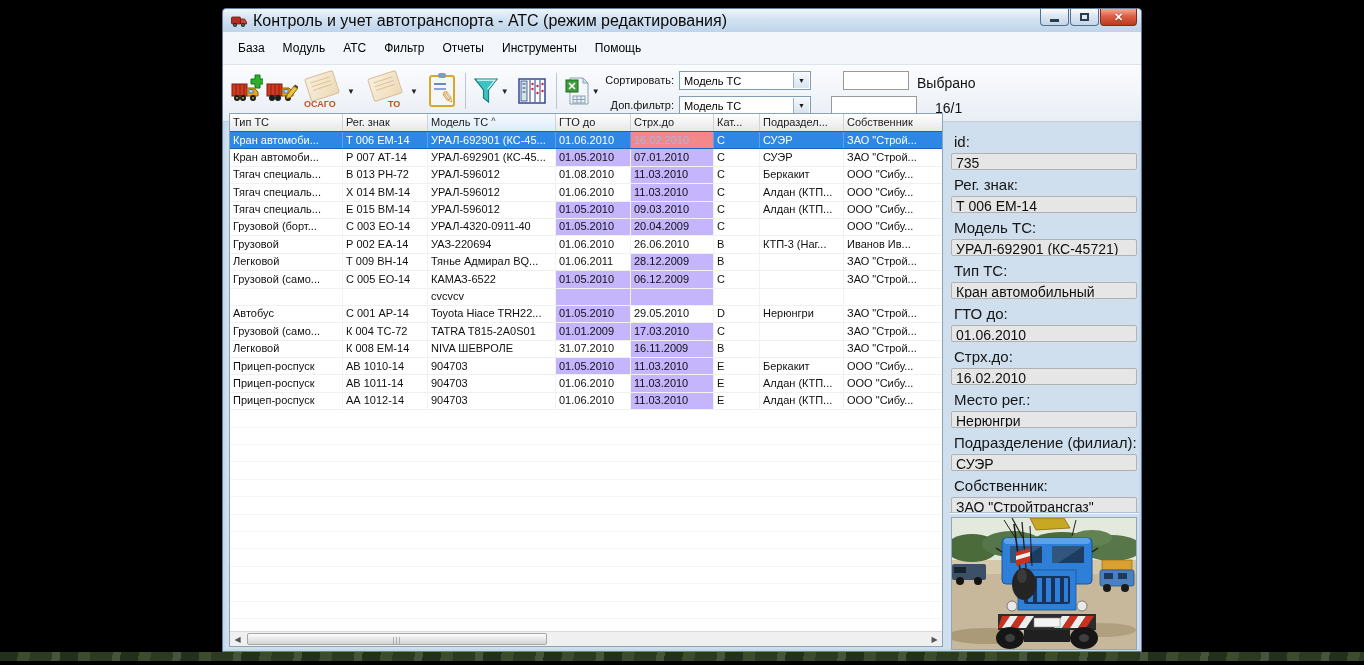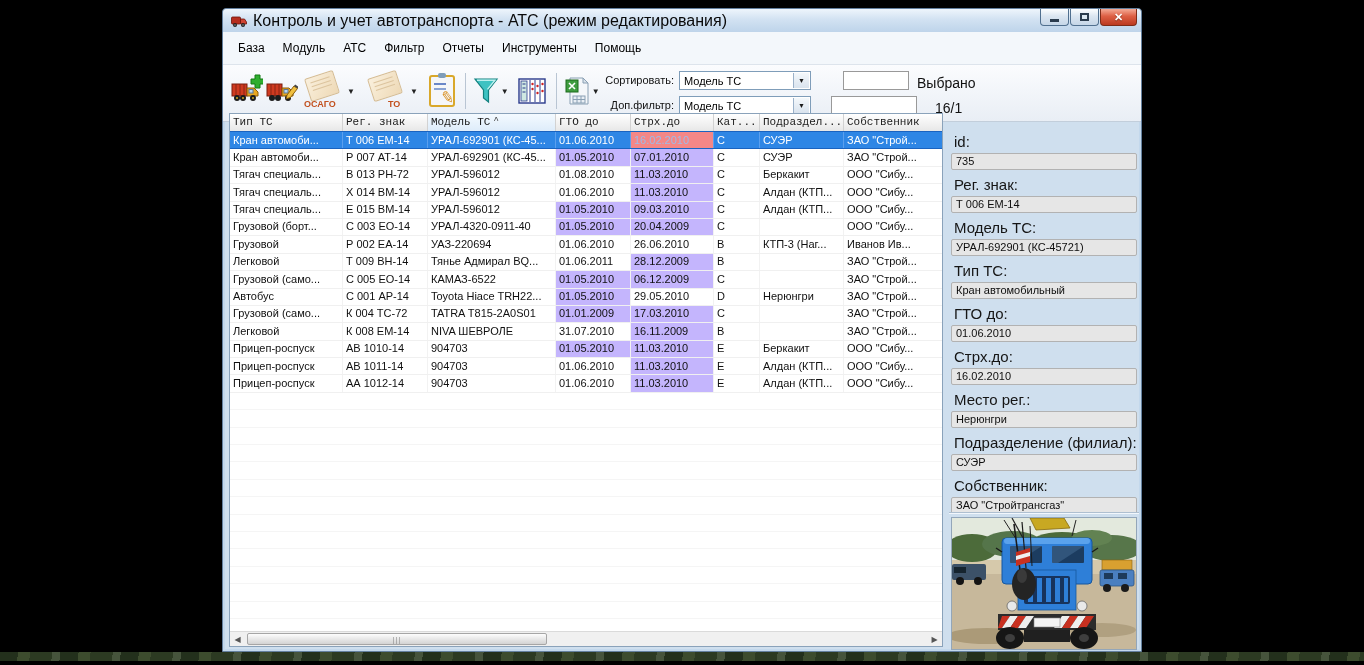--- a/index.html
+++ b/index.html
@@ -46,21 +46,21 @@
   .select { position:absolute; width:132px; height:19px; background:#fff; border:1px solid #7f9db9; font-size:11px; color:#000;
     display:flex; align-items:center; padding-left:4px; }
   .select .sel-arrow { position:absolute; right:1px; top:1px; bottom:1px; width:16px;
     background:linear-gradient(#f4f8fb,#d9e3ee); border-left:1px solid #9bb1c9; display:flex; align-items:center; justify-content:center; font-size:7px; color:#1a1a1a; }
   .tb-input { position:absolute; height:19px; background:#fff; border:1px solid #999; font-size:11px; padding:0 3px; font-family:"Liberation Sans",sans-serif; }
   .sel-count-label { position:absolute; font-size:14px; color:#111; }
 
   
   .table-wrap { position:absolute; left:6px; top:104px; width:714px; height:534px; background:#fff; border:1px solid #8aa2ba; }
   .thead { display:flex; height:18px; background:linear-gradient(#ffffff,#e7e7e7); border-bottom:1px solid #cccccc; }
-  .th { font-size:11px; color:#1a1a1a; padding:2px 3px 16px; border-right:1px solid #d2d2d2; white-space:nowrap; overflow:hidden; flex-shrink:0;font-family:Liberation Mono, monospace; }
+  .th { font-size:11px; color:#1a1a1a; padding:2px 3px 16px; border-right:1px solid #d2d2d2; white-space:nowrap; overflow:hidden; flex-shrink:0; }
   .th.sorted { background:linear-gradient(#f4faff,#dcebfa); }
   .sortmark { font-size:9px; color:#333; margin-left:3px; vertical-align:top; }
   .tbody { position:relative; }
   .tr { display:flex; height:17.4px; border-bottom:1px solid #f0f0f0; background:#fff; }
   .td { font-size:11px; color:#101010; padding:1.5px 3px 0; border-right:1px solid #f2f2f2; white-space:nowrap; overflow:hidden; flex-shrink:0; }
   .td.alert { background:#c4b5fd; }
   .tr.selected { background:#2e86e5; border-top:1px solid #1a63c0; border-bottom:1px solid #1a63c0; height:18.4px; margin-top:-1px; }
   .tr.selected .td { color:#fff; border-right-color:#5b9fee; }
   .tr.selected .td.alert { background:#f48787; color:#9fbbe8; }
   .tr.filler { border-bottom:1px solid #f5f5f5; }
@@ -70,21 +70,21 @@
   .hscroll { position:absolute; left:0; right:0; bottom:0; height:15px; background:#f0f0f0; border-top:1px solid #dadada; }
   .hs-btn { position:absolute; top:0; width:15px; height:14px; display:flex; align-items:center; justify-content:center; font-size:8px; color:#555; }
   .hs-btn.left { left:0; } .hs-btn.right { right:0; }
   .hs-thumb { position:absolute; left:17px; top:1px; width:300px; height:12px; border:1px solid #a6a6a6; border-radius:2px;
     background:linear-gradient(#fdfdfd,#d3d3d3); display:flex; align-items:center; justify-content:center; font-size:7px; color:#8a8a8a; letter-spacing:1px; }
 
   
   .panel { position:absolute; left:728px; top:116px; width:186px; }
   .field-label { font-size:15px; color:#151515; margin:6px 3px 3px; white-space:nowrap; }
   .field-label.first { margin-top:8px; }
-  .field-box { height:17px; background:#e6e6e6; border:1px solid #b2b2b2; border-radius:2px; font-size:11px; color:#0e0e0e;
+  .field-box { height:17px; background:#e6e6e6; border:1px solid #b2b2b2; border-radius:2px; font-size:14px; color:#0e0e0e;
     padding:1px 4px 0; white-space:nowrap; overflow:hidden; }
   .panel-sep { position:absolute; left:726px; top:503px; width:190px; height:1px; background:#aebfd0; box-shadow:0 1px 0 #f2f7fc; }
   .photo { position:absolute; left:728px; top:508px; width:186px; height:133px; border:1px solid #93a6b9; background:#d7ddcf; overflow:hidden; }
 </style>
 </head>
 <body>
 
 <div class="screen">
   <div class="desktop-strip"></div>
 
@@ -342,20 +342,30 @@
     <div class="td col0">Грузовой (само...</div>
     <div class="td col1">С 005 ЕО-14</div>
     <div class="td col2">КАМАЗ-6522</div>
     <div class="td col3 alert">01.05.2010</div>
     <div class="td col4 alert">06.12.2009</div>
     <div class="td col5">С</div>
     <div class="td col6"></div>
     <div class="td col7">ЗАО "Строй...</div>
   </div>
           <div class="tr">
+    <div class="td col0"></div>
+    <div class="td col1"></div>
+    <div class="td col2">cvcvcv</div>
+    <div class="td col3 alert"></div>
+    <div class="td col4 alert"></div>
+    <div class="td col5"></div>
+    <div class="td col6"></div>
+    <div class="td col7"></div>
+  </div>
+          <div class="tr">
     <div class="td col0">Автобус</div>
     <div class="td col1">С 001 АР-14</div>
     <div class="td col2">Toyota Hiace TRH22...</div>
     <div class="td col3 alert">01.05.2010</div>
     <div class="td col4">29.05.2010</div>
     <div class="td col5">D</div>
     <div class="td col6">Нерюнгри</div>
     <div class="td col7">ЗАО "Строй...</div>
   </div>
           <div class="tr">

